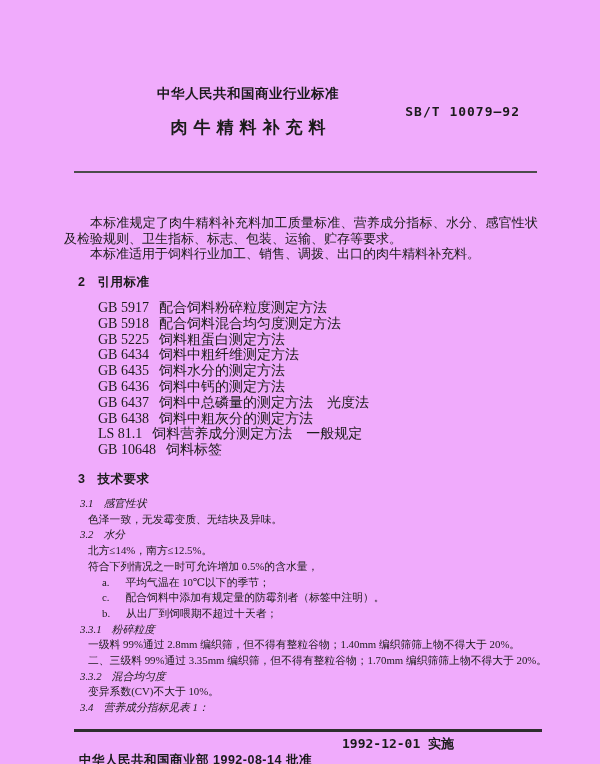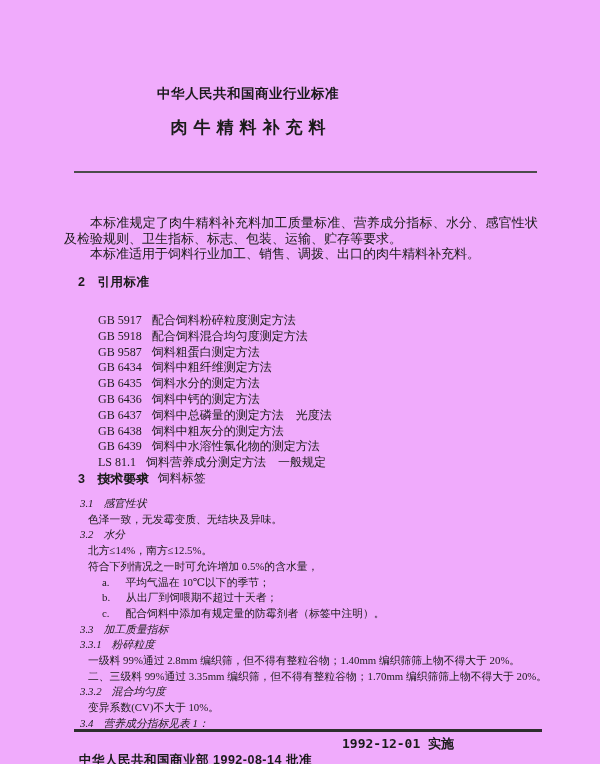--- a/index.html
+++ b/index.html
@@ -41,22 +41,22 @@
   .sec-heading .ht{margin-left:12px;}
   #sec1{top:192px;}
   #sec2{top:274px;}
   #sec3{top:471px;}
   .para-block{
     position:absolute;top:215px;left:64px;width:474px;
     font-size:13px;line-height:15.6px;text-align:justify;
   }
   .para-block p{margin:0;text-indent:2em;}
   .ref-list{
-    position:absolute;top:313px;left:98px;
-    font-size:12px;line-height:15.8px;white-space:nowrap;
+    position:absolute;top:300px;left:98px;
+    font-size:14px;line-height:15.8px;white-space:nowrap;
   }
   .ref-code{display:inline-block;min-width:37px;margin-right:10px;}
   .clauses{
     position:absolute;top:496px;left:64px;width:482px;
     font-size:10.8px;line-height:15.7px;white-space:nowrap;
   }
   .row .num{margin-right:10px;}
   .row.kind-clause{margin-left:16px;font-style:italic;}
   .row.kind-body{margin-left:24px;}
   .row.kind-list{margin-left:38px;}
@@ -76,63 +76,62 @@
     font-weight:bold;font-size:13px;
   }
 </style>
 </head>
 <body>
 
 <div class="page">
 
   <div class="std-type">中华人民共和国商业行业标准</div>
 
+  <div class="std-number">SB/T 10079—92</div>
 
   <div class="doc-title">肉牛精料补充料</div>
 
   <div class="rule-top"></div>
 
 
   <div class="para-block">
     <p>本标准规定了肉牛精料补充料加工质量标准、营养成分指标、水分、感官性状及检验规则、卫生指标、标志、包装、运输、贮存等要求。</p>
     <p>本标准适用于饲料行业加工、销售、调拨、出口的肉牛精料补充料。</p>
   </div>
 
   <div class="sec-heading" id="sec2">
     <span>2</span><span class="ht">引用标准</span>
   </div>
 
   <div class="ref-list">
     <div class="ref-row"><span class="ref-code">GB 5917</span><span>配合饲料粉碎粒度测定方法</span></div>
     <div class="ref-row"><span class="ref-code">GB 5918</span><span>配合饲料混合均匀度测定方法</span></div>
-    <div class="ref-row"><span class="ref-code">GB 9587</span><span>饲料粗蛋白测定方法</span></div>
+    <div class="ref-row"><span class="ref-code">GB 5225</span><span>饲料粗蛋白测定方法</span></div>
     <div class="ref-row"><span class="ref-code">GB 6434</span><span>饲料中粗纤维测定方法</span></div>
     <div class="ref-row"><span class="ref-code">GB 6435</span><span>饲料水分的测定方法</span></div>
     <div class="ref-row"><span class="ref-code">GB 6436</span><span>饲料中钙的测定方法</span></div>
     <div class="ref-row"><span class="ref-code">GB 6437</span><span>饲料中总磷量的测定方法　光度法</span></div>
     <div class="ref-row"><span class="ref-code">GB 6438</span><span>饲料中粗灰分的测定方法</span></div>
-    <div class="ref-row"><span class="ref-code">GB 6439</span><span>饲料中水溶性氯化物的测定方法</span></div>
     <div class="ref-row"><span class="ref-code">LS 81.1</span><span>饲料营养成分测定方法　一般规定</span></div>
     <div class="ref-row"><span class="ref-code">GB 10648</span><span>饲料标签</span></div>
   </div>
 
   <div class="sec-heading" id="sec3">
     <span>3</span><span class="ht">技术要求</span>
   </div>
 
   <div class="clauses">
     <div class="row kind-clause"><span class="num">3.1</span><span>感官性状</span></div>
     <div class="row kind-body"><span>色泽一致，无发霉变质、无结块及异味。</span></div>
     <div class="row kind-clause"><span class="num">3.2</span><span>水分</span></div>
     <div class="row kind-body"><span>北方≤14%，南方≤12.5%。</span></div>
     <div class="row kind-body"><span>符合下列情况之一时可允许增加 0.5%的含水量，</span></div>
     <div class="row kind-list"><span class="num">a.</span><span>平均气温在 10℃以下的季节；</span></div>
+    <div class="row kind-list"><span class="num">c.</span><span>配合饲料中添加有规定量的防霉剂者（标签中注明）。</span></div>
     <div class="row kind-list"><span class="num">b.</span><span>从出厂到饲喂期不超过十天者；</span></div>
-    <div class="row kind-list"><span class="num">c.</span><span>配合饲料中添加有规定量的防霉剂者（标签中注明）。</span></div>
-    <div class="row kind-clause"><span class="num">3.3</span><span>加工质量指标</span></div>
     <div class="row kind-clause"><span class="num">3.3.1</span><span>粉碎粒度</span></div>
     <div class="row kind-body"><span>一级料 99%通过 2.8mm 编织筛，但不得有整粒谷物；1.40mm 编织筛筛上物不得大于 20%。</span></div>
     <div class="row kind-body"><span>二、三级料 99%通过 3.35mm 编织筛，但不得有整粒谷物；1.70mm 编织筛筛上物不得大于 20%。</span></div>
     <div class="row kind-clause"><span class="num">3.3.2</span><span>混合均匀度</span></div>
     <div class="row kind-body"><span>变异系数(CV)不大于 10%。</span></div>
     <div class="row kind-clause"><span class="num">3.4</span><span>营养成分指标见表 1：</span></div>
   </div>
 
   <div class="rule-bottom"></div>
 

